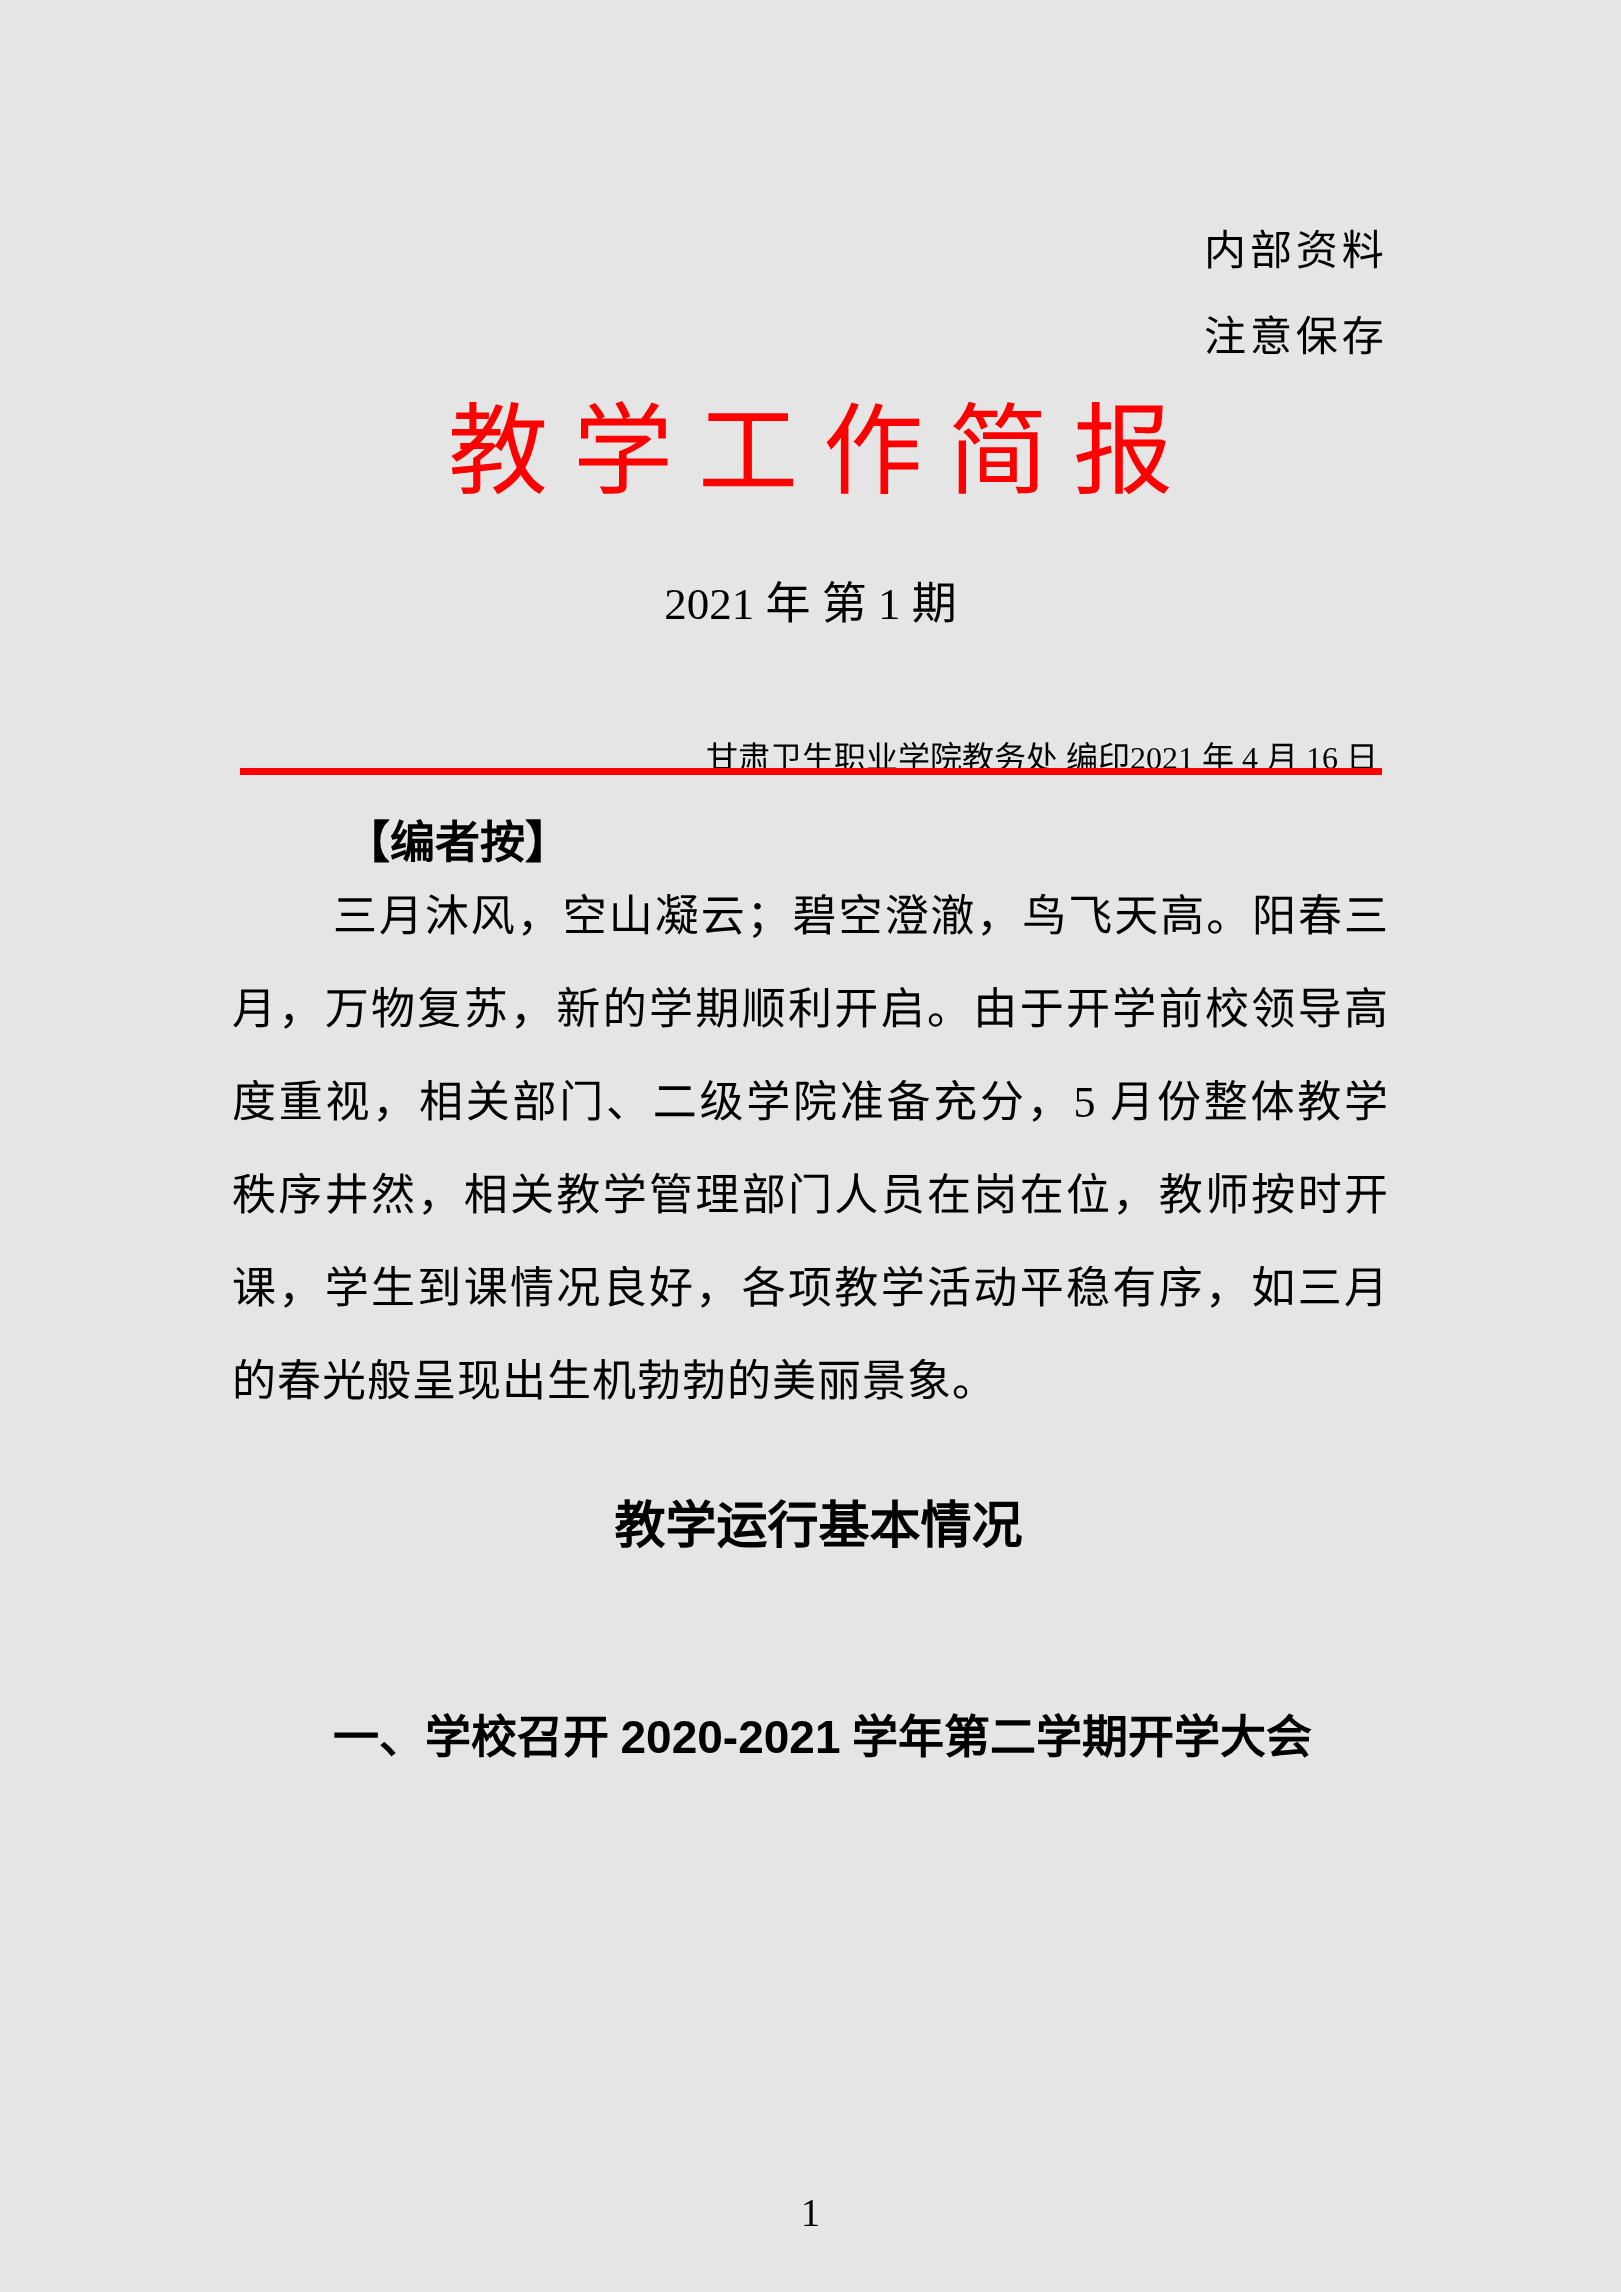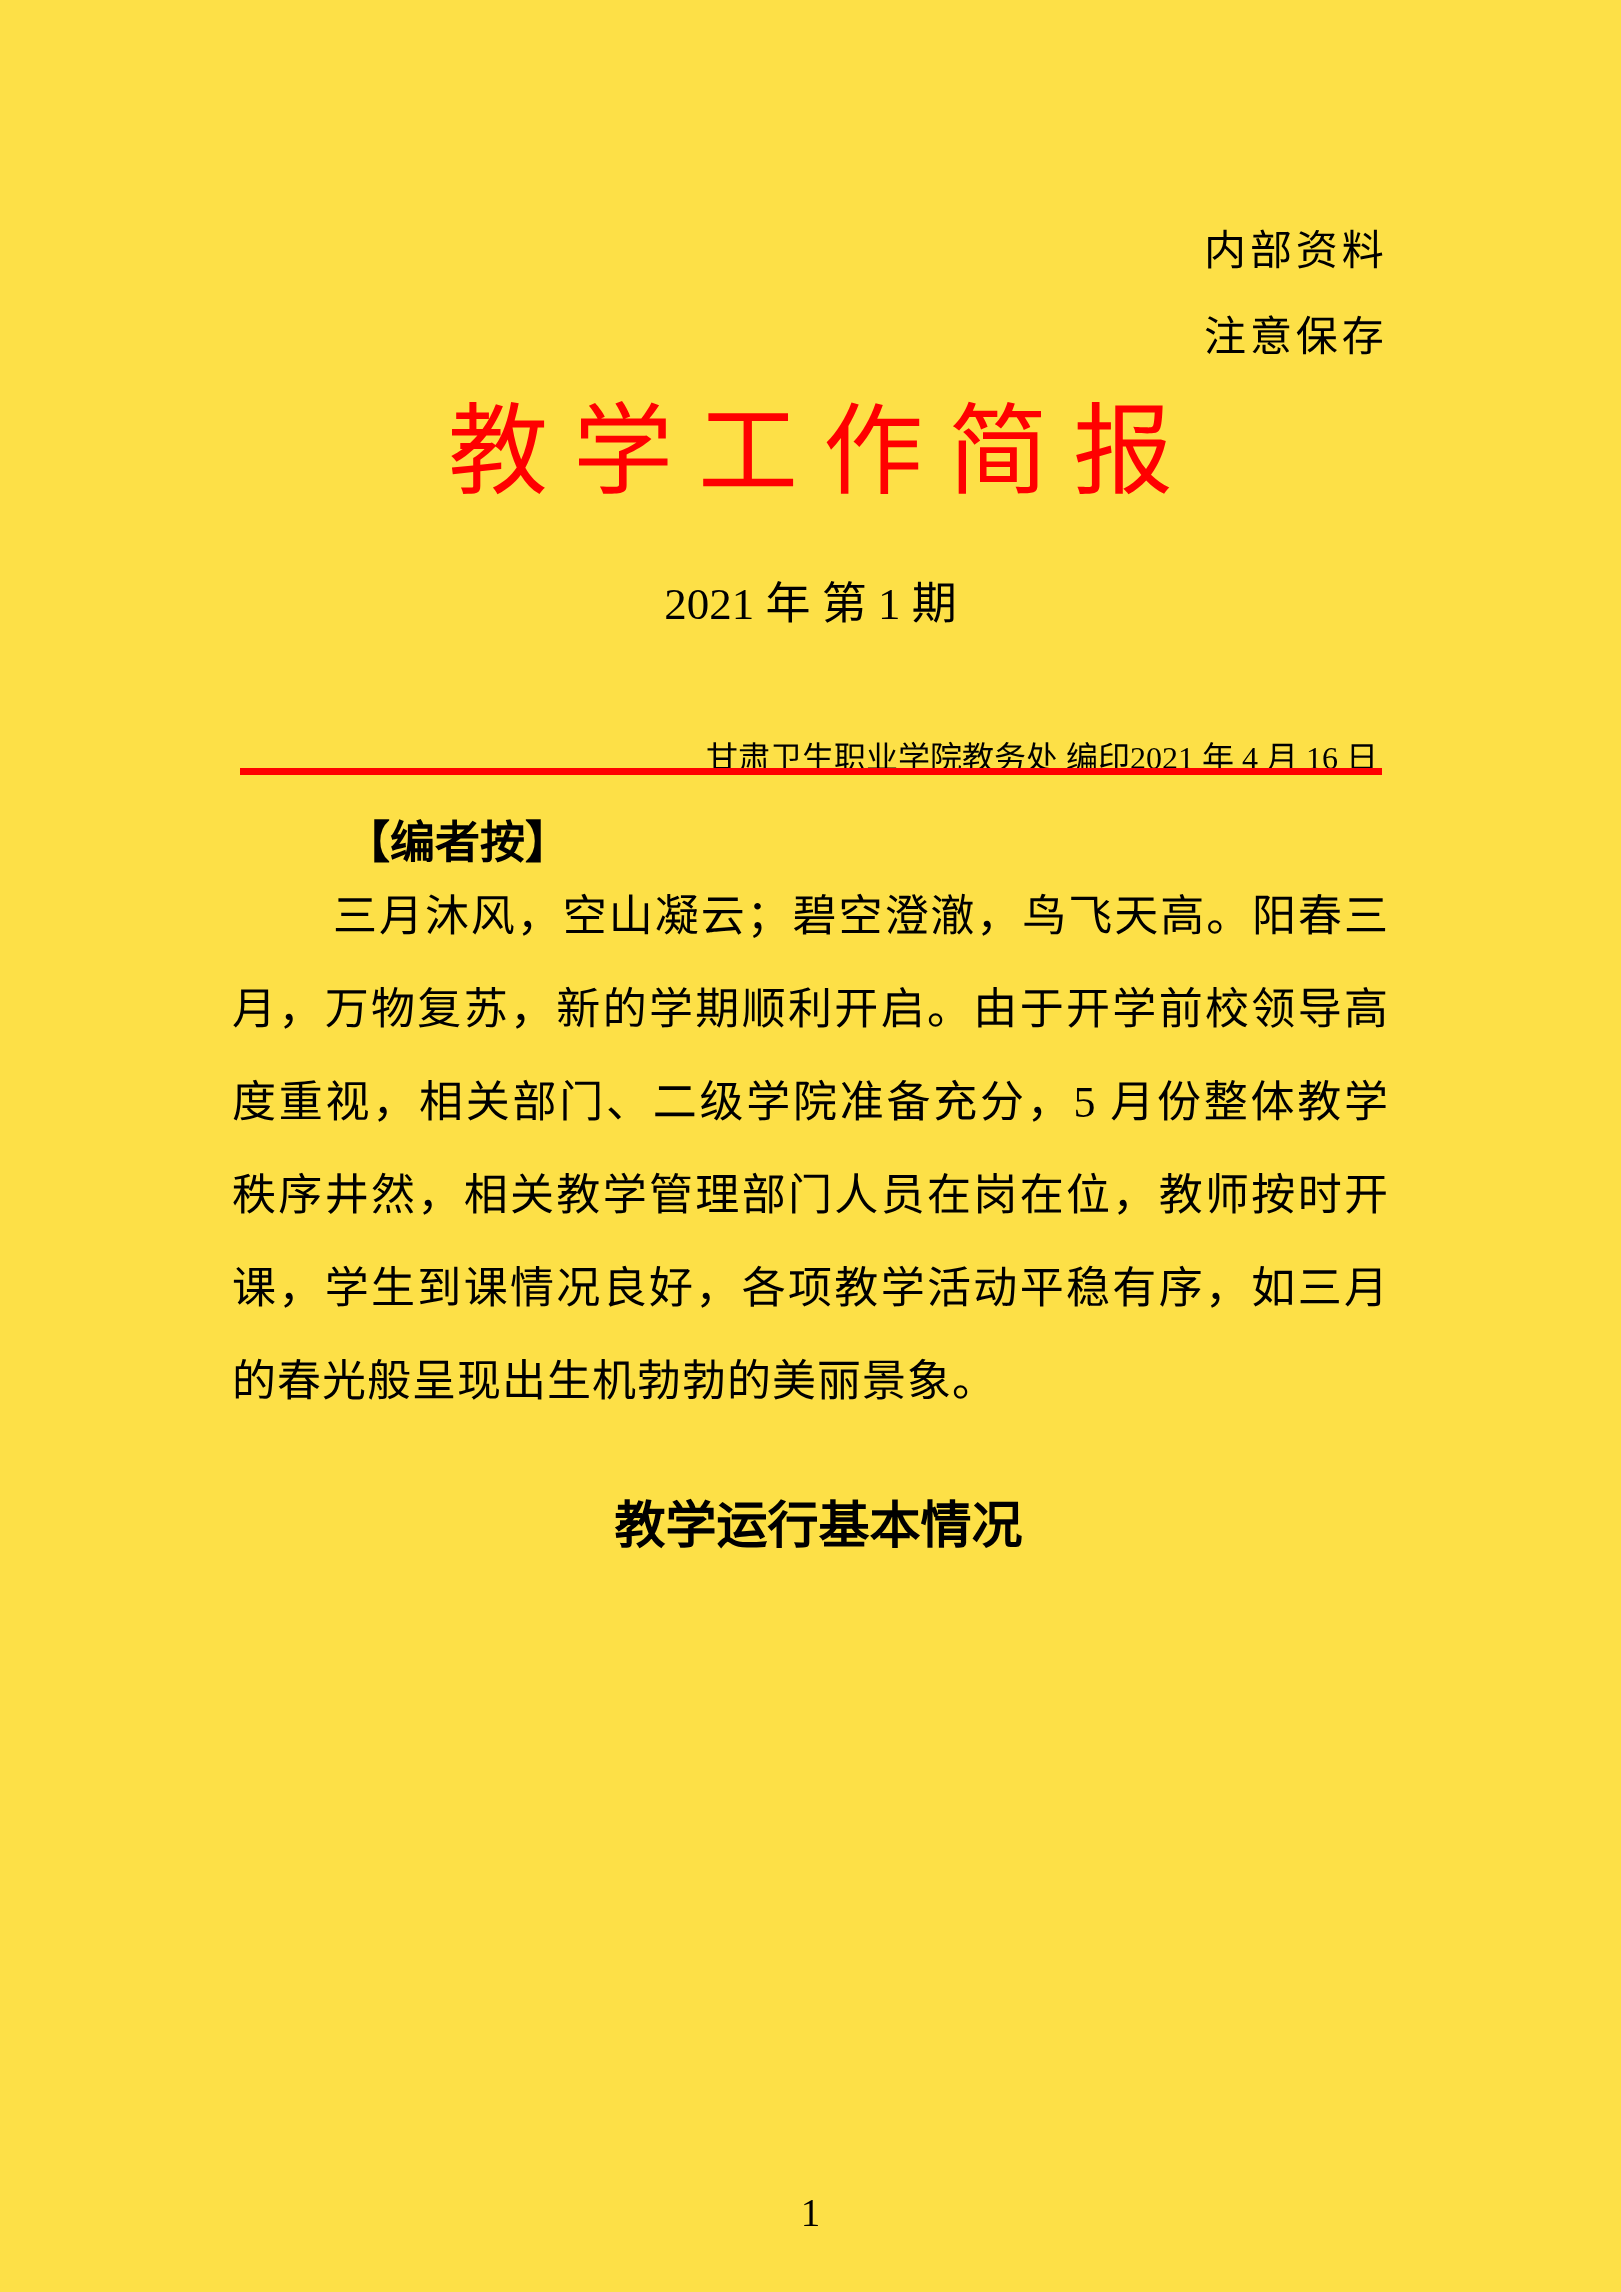--- a/index.html
+++ b/index.html
@@ -3,21 +3,21 @@
 <meta charset="utf-8">
 <style>
   :root{
     --accent-red:#ff0000;
     --text-color:#000000;
   }
   html,body{margin:0;padding:0;background:#ffffff;}
   .page{
     position:relative;
     width:1621px;height:2293px;
-    background:#fde047;
+    background:#e5e5e5;
     color:var(--text-color);
     font-family:"Liberation Serif","DejaVu Serif",serif;
     overflow:hidden;
   }
   .corner-note{
     position:absolute;left:1204px;top:208px;
     font-size:42px;line-height:86px;
     letter-spacing:3.9px;white-space:nowrap;
   }
   .doc-title{
@@ -96,18 +96,19 @@
   </div>
 
   <div class="red-rule"></div>
 
   <div class="editor-label">【编者按】</div>
 
   <p class="editor-body">三月沐风，空山凝云；碧空澄澈，鸟飞天高。阳春三月，万物复苏，新的学期顺利开启。由于开学前校领导高度重视，相关部门、二级学院准备充分，5 月份整体教学秩序井然，相关教学管理部门人员在岗在位，教师按时开课，学生到课情况良好，各项教学活动平稳有序，如三月的春光般呈现出生机勃勃的美丽景象。</p>
 
   <h2 class="section-title">教学运行基本情况</h2>
 
+  <h3 class="article-heading"><span>一、学校召开 </span><span class="heading-num">2020-2021</span><span> 学年第二学期开学大会</span></h3>
 
 
   <div class="page-number">1</div>
 
 </div>
 
 
 </body></html>

